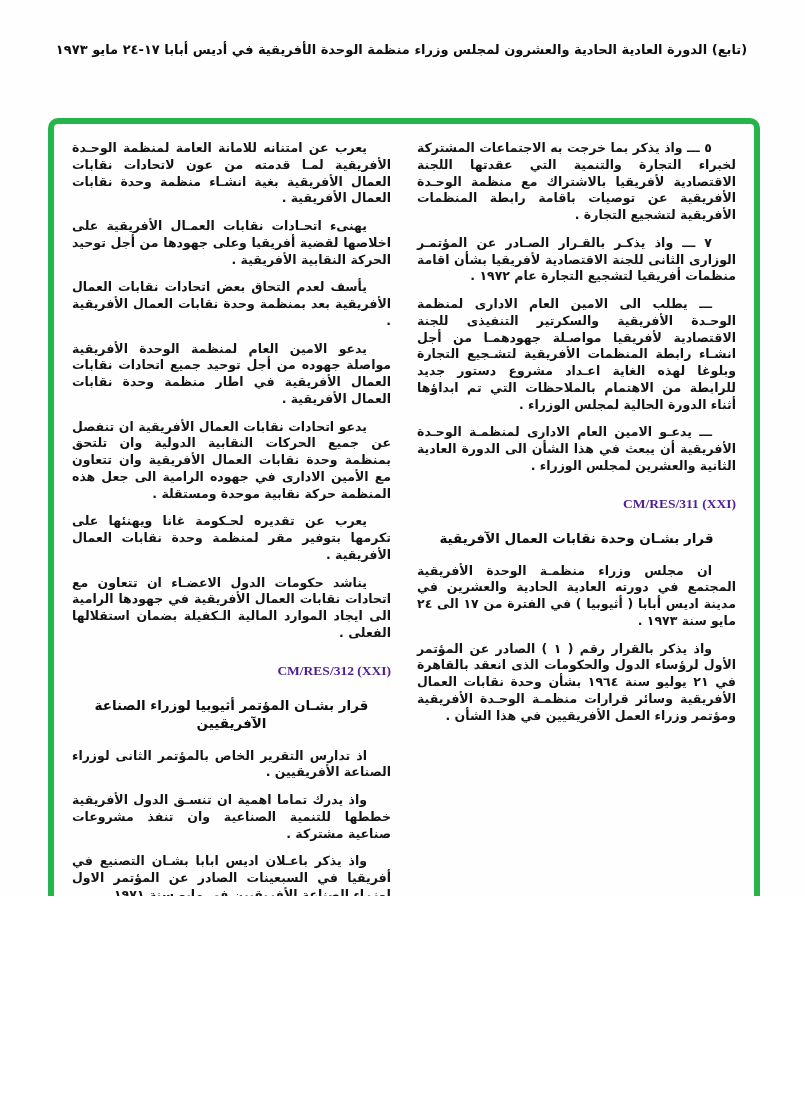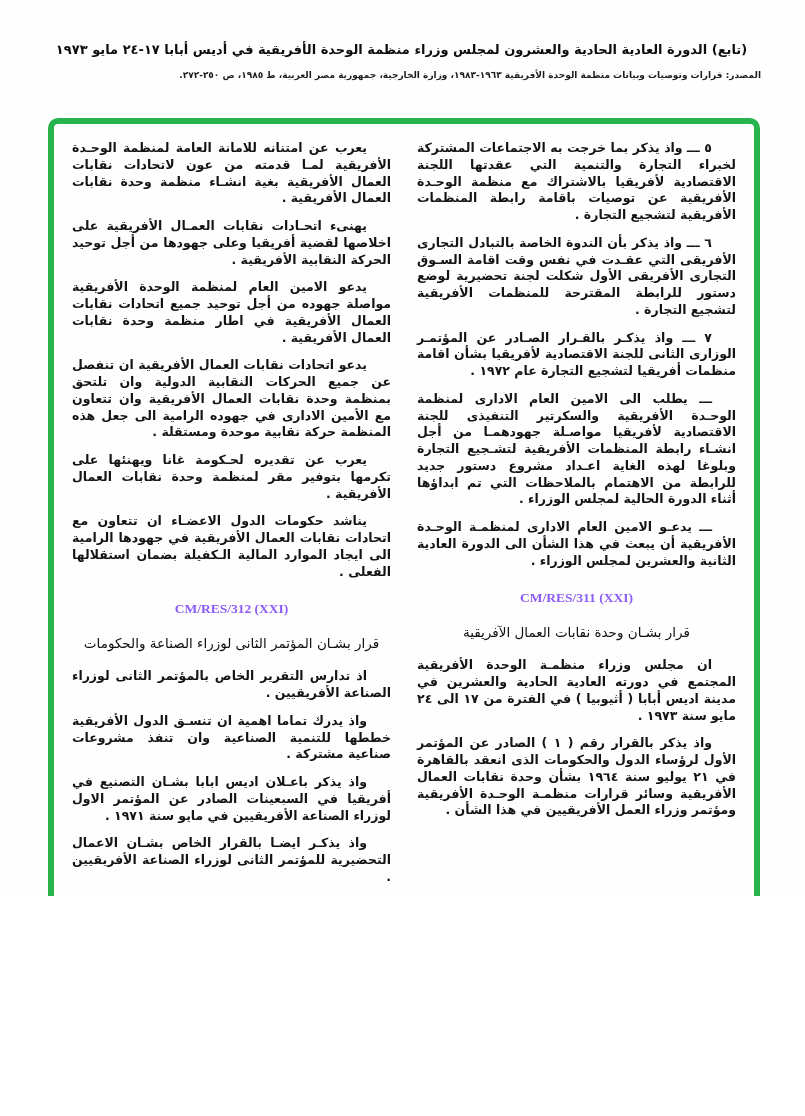--- a/index.html
+++ b/index.html
@@ -65,32 +65,32 @@
     font-weight: bold;
     line-height: 1.34;
     color: #141414;
   }
   .col p {
     margin: 0 0 11px 0;
     text-indent: 24px;
   }
   .res-id {
     direction: ltr;
-    text-align: center;
+    text-align: right;
     font-family: "Liberation Serif", "DejaVu Serif", serif;
     font-weight: bold;
     font-size: 13.5px;
-    color: #8b5cf6;
+    color: #4c1d95;
     margin: 20px 0 16px 0;
   }
   .res-title {
     direction: rtl;
     text-align: center;
     font-size: 13.5px;
-    font-weight: normal;
+    font-weight: bold;
     color: #0e0e0e;
     margin: 0 0 16px 0;
   }
   .page-number {
     position: absolute;
     top: 1058px;
     left: 0;
     width: 100%;
     text-align: center;
     font-size: 12px;
@@ -98,49 +98,48 @@
     color: #111;
   }
 </style>
 </head>
 <body>
 
 <div class="page">
 
   <div class="doc-header">(تابع) الدورة العادية الحادية والعشرون لمجلس وزراء منظمة الوحدة الأفريقية في أديس أبابا ١٧-٢٤ مايو ١٩٧٣</div>
 
-  <div class="doc-source">المصدر: قرارات وتوصيات وبيانات منظمة الوحدة الأفريقية ١٩٦٣-١٩٨٣، وزارة الخارجية، جمهورية مصر العربية، ط ١٩٨٥، ص ٢٥٠-٢٧٢.</div>
 
   <div class="highlight-box">
     <div class="columns">
 
       <div class="col">
         <p>٥ ـــ واذ يذكر بما خرجت به الاجتماعات المشتركة لخبراء التجارة والتنمية التي عقدتها اللجنة الاقتصادية لأفريقيا بالاشتراك مع منظمة الوحـدة الأفريقية عن توصيات باقامة رابطة المنظمات الأفريقية لتشجيع التجارة .</p>
-        <p>٦ ـــ واذ يذكر بأن الندوة الخاصة بالتبادل التجارى الأفريقى التي عقـدت في نفس وقت اقامة السـوق التجارى الأفريقى الأول شكلت لجنة تحضيرية لوضع دستور للرابطة المقترحة للمنظمات الأفريقية لتشجيع التجارة .</p>
         <p>٧ ـــ واذ يذكـر بالقـرار الصـادر عن المؤتمـر الوزارى الثانى للجنة الاقتصادية لأفريقيا بشأن اقامة منظمات أفريقيا لتشجيع التجارة عام ١٩٧٢ .</p>
         <p>ـــ يطلب الى الامين العام الادارى لمنظمة الوحـدة الأفريقية والسكرتير التنفيذى للجنة الاقتصادية لأفريقيا مواصـلة جهودهمـا من أجل انشـاء رابطة المنظمات الأفريقية لتشـجيع التجارة وبلوغا لهذه الغاية اعـداد مشروع دستور جديد للرابطة من الاهتمام بالملاحظات التي تم ابداؤها أثناء الدورة الحالية لمجلس الوزراء .</p>
         <p>ـــ يدعـو الامين العام الادارى لمنظمـة الوحـدة الأفريقية أن يبعث في هذا الشأن الى الدورة العادية الثانية والعشرين لمجلس الوزراء .</p>
 
         <div class="res-id">CM/RES/311  (XXI)</div>
         <div class="res-title">قرار بشـان وحدة نقابات العمال الآفريقية</div>
 
         <p>ان مجلس وزراء منظمـة الوحدة الأفريقية المجتمع في دورته العادية الحادية والعشرين في مدينة اديس أبابا ( أثيوبيا ) في الفترة من ١٧ الى ٢٤ مايو سنة ١٩٧٣ .</p>
         <p>واذ يذكر بالقرار رقم ( ١ ) الصادر عن المؤتمر الأول لرؤساء الدول والحكومات الذى انعقد بالقاهرة في ٢١ يوليو سنة ١٩٦٤ بشأن وحدة نقابات العمال الأفريقية وسائر قرارات منظمـة الوحـدة الأفريقية ومؤتمر وزراء العمل الأفريقيين في هذا الشأن .</p>
       </div>
 
       <div class="col">
         <p>يعرب عن امتنانه للامانة العامة لمنظمة الوحـدة الأفريقية لمـا قدمته من عون لاتحادات نقابات العمال الأفريقية بغية انشـاء منظمة وحدة نقابات العمال الأفريقية .</p>
         <p>يهنىء اتحـادات نقابات العمـال الأفريقية على اخلاصها لقضية أفريقيا وعلى جهودها من أجل توحيد الحركة النقابية الأفريقية .</p>
+        <p>يأسف لعدم التحاق بعض اتحادات نقابات العمال الأفريقية بعد بمنظمة وحدة نقابات العمال الأفريقية .</p>
         <p>يدعو الامين العام لمنظمة الوحدة الأفريقية مواصلة جهوده من أجل توحيد جميع اتحادات نقابات العمال الأفريقية في اطار منظمة وحدة نقابات العمال الأفريقية .</p>
         <p>يدعو اتحادات نقابات العمال الأفريقية ان تنفصل عن جميع الحركات النقابية الدولية وان تلتحق بمنظمة وحدة نقابات العمال الأفريقية وان تتعاون مع الأمين الادارى في جهوده الرامية الى جعل هذه المنظمة حركة نقابية موحدة ومستقلة .</p>
         <p>يعرب عن تقديره لحـكومة غانا ويهنئها على تكرمها بتوفير مقر لمنظمة وحدة نقابات العمال الأفريقية .</p>
         <p>يناشد حكومات الدول الاعضـاء ان تتعاون مع اتحادات نقابات العمال الأفريقية في جهودها الرامية الى ايجاد الموارد المالية الـكفيلة بضمان استقلالها الفعلى .</p>
 
         <div class="res-id">CM/RES/312  (XXI)</div>
-        <div class="res-title">قرار بشـان المؤتمر الثانى لوزراء الصناعة والحكومات</div>
+        <div class="res-title">قرار بشـان المؤتمر أثيوبيا لوزراء الصناعة الآفريقيين</div>
 
         <p>اذ تدارس التقرير الخاص بالمؤتمر الثانى لوزراء الصناعة الأفريقيين .</p>
         <p>واذ يدرك تماما اهمية ان تنسـق الدول الأفريقية خططها للتنمية الصناعية وان تنفذ مشروعات صناعية مشتركة .</p>
         <p>واذ يذكر باعـلان اديس ابابا بشـان التصنيع في أفريقيا في السبعينات الصادر عن المؤتمر الاول لوزراء الصناعة الأفريقيين في مايو سنة ١٩٧١ .</p>
         <p>واذ يذكـر ايضـا بالقرار الخاص بشـان الاعمال التحضيرية للمؤتمر الثانى لوزراء الصناعة الأفريقيين .</p>
       </div>
 
     </div>
   </div>
 

